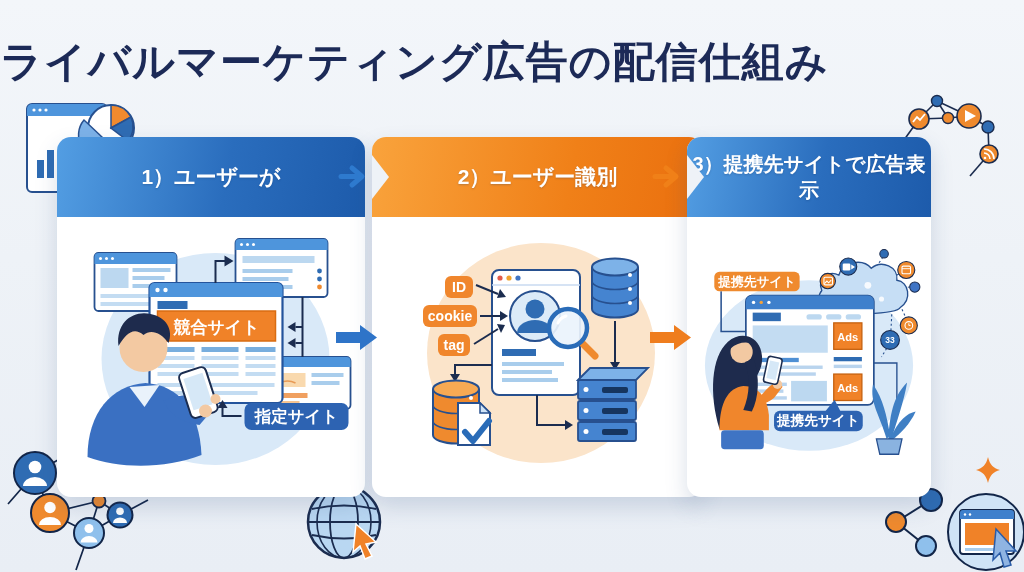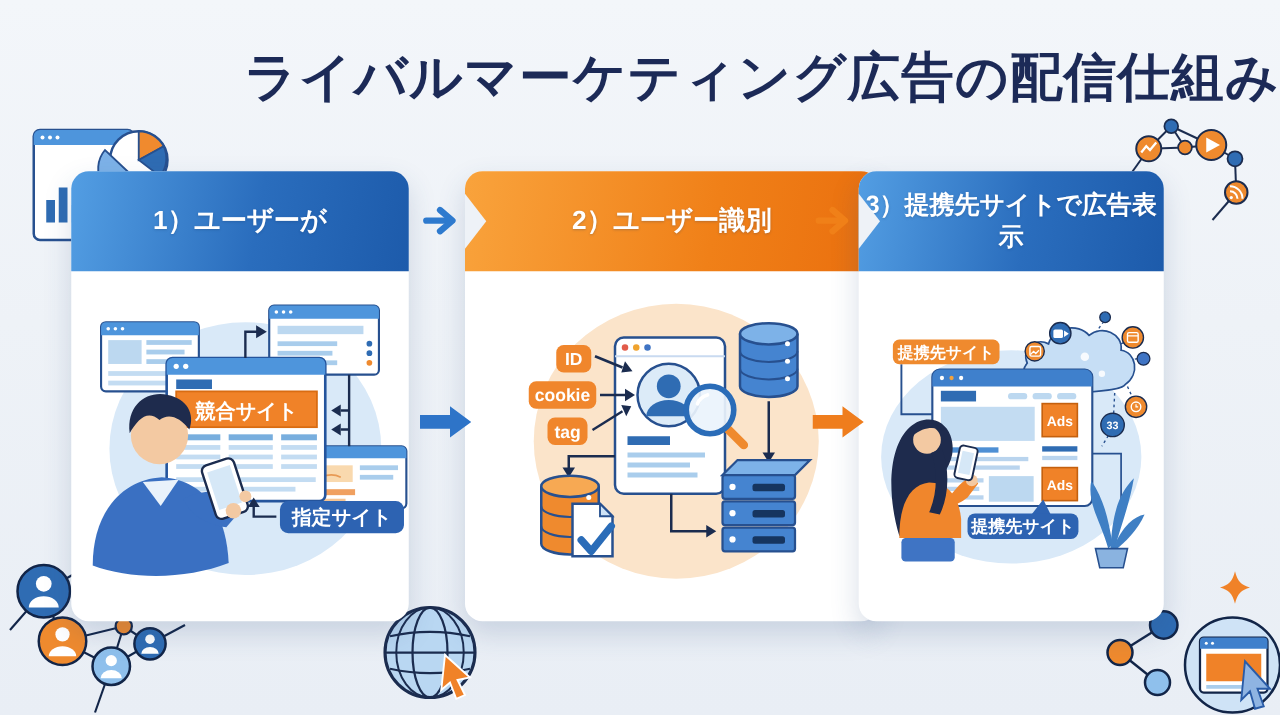--- a/index.html
+++ b/index.html
@@ -1,19 +1,19 @@
 <!DOCTYPE html>
 <html><head>
 <meta charset="utf-8">
 <style>
   html,body{margin:0;padding:0;background:#fff}
   .stage{position:relative;width:1024px;height:572px;overflow:hidden;
          background:linear-gradient(180deg,#f3f6fa 0%,#eef2f7 45%,#e9eef5 100%);
          font-family:"Liberation Sans",sans-serif}
-  .title{position:absolute;top:34px;left:0;width:100%;margin:0;text-align:right;
+  .title{position:absolute;top:34px;left:0;width:100%;margin:0;text-align:left;
          font-size:42px;font-weight:900;color:#1c2a57;letter-spacing:1px;z-index:4}
   .card{position:absolute;top:137px;height:360px;background:#fff;border-radius:14px;
         box-shadow:0 10px 22px rgba(45,75,125,.18);z-index:2}
   .hdr{position:relative;height:80px;border-radius:14px 14px 0 0;display:flex;flex-direction:column;
        justify-content:center;align-items:center;color:#fff;font-weight:bold;text-align:center}
   .hdr-line{font-size:21px;line-height:1.32;text-shadow:0 1px 2px rgba(20,50,100,.25)}
   .hdr-blue{background:linear-gradient(100deg,#539ee3 0%,#2a6dbd 55%,#1d5bab 100%)}
   .hdr-orange{background:linear-gradient(100deg,#f9a33c 0%,#f08018 60%,#ea6f0e 100%)}
   .notch{position:absolute;left:0;top:50%;transform:translateY(-50%);width:0;height:0;
          border-top:22px solid transparent;border-bottom:22px solid transparent;
@@ -149,21 +149,21 @@
     <path d="M3,13.5 H21" stroke="#f08018" stroke-width="5" stroke-linecap="round"></path>
     <path d="M14,5 L24,13.5 L14,22" stroke="#f08018" stroke-width="5" stroke-linecap="round" stroke-linejoin="round" fill="none"></path>
   </svg>
   <svg class="flow" style="left:336px;top:324px" width="42" height="27" viewBox="0 0 42 27">
     <polygon points="0,8 24,8 24,1 41,13.5 24,26 24,19 0,19" fill="#2e74c8"></polygon>
   </svg>
   <svg class="flow" style="left:650px;top:324px" width="42" height="27" viewBox="0 0 42 27">
     <polygon points="0,8 24,8 24,1 41,13.5 24,26 24,19 0,19" fill="#ef7d1d"></polygon>
   </svg>
 
-  <section class="card" style="left:57px;width:270px">
+  <section class="card" style="left:57px;width:308px">
     <header class="hdr hdr-blue">
       <div class="hdr-line">1）ユーザーが</div>
     </header>
     <div class="body">
       <svg viewBox="0 0 283 280">
         <ellipse cx="146" cy="142" rx="114" ry="106" fill="#d9e9f8"></ellipse>
 
         <g>
           <rect x="25" y="36" width="82" height="58" rx="4" fill="#fff" stroke="#27508f" stroke-width="1.8"></rect>
           <path d="M25,47 v-7 a4,4 0 0 1 4,-4 h74 a4,4 0 0 1 4,4 v7 z" fill="#4e95dc"></path>

